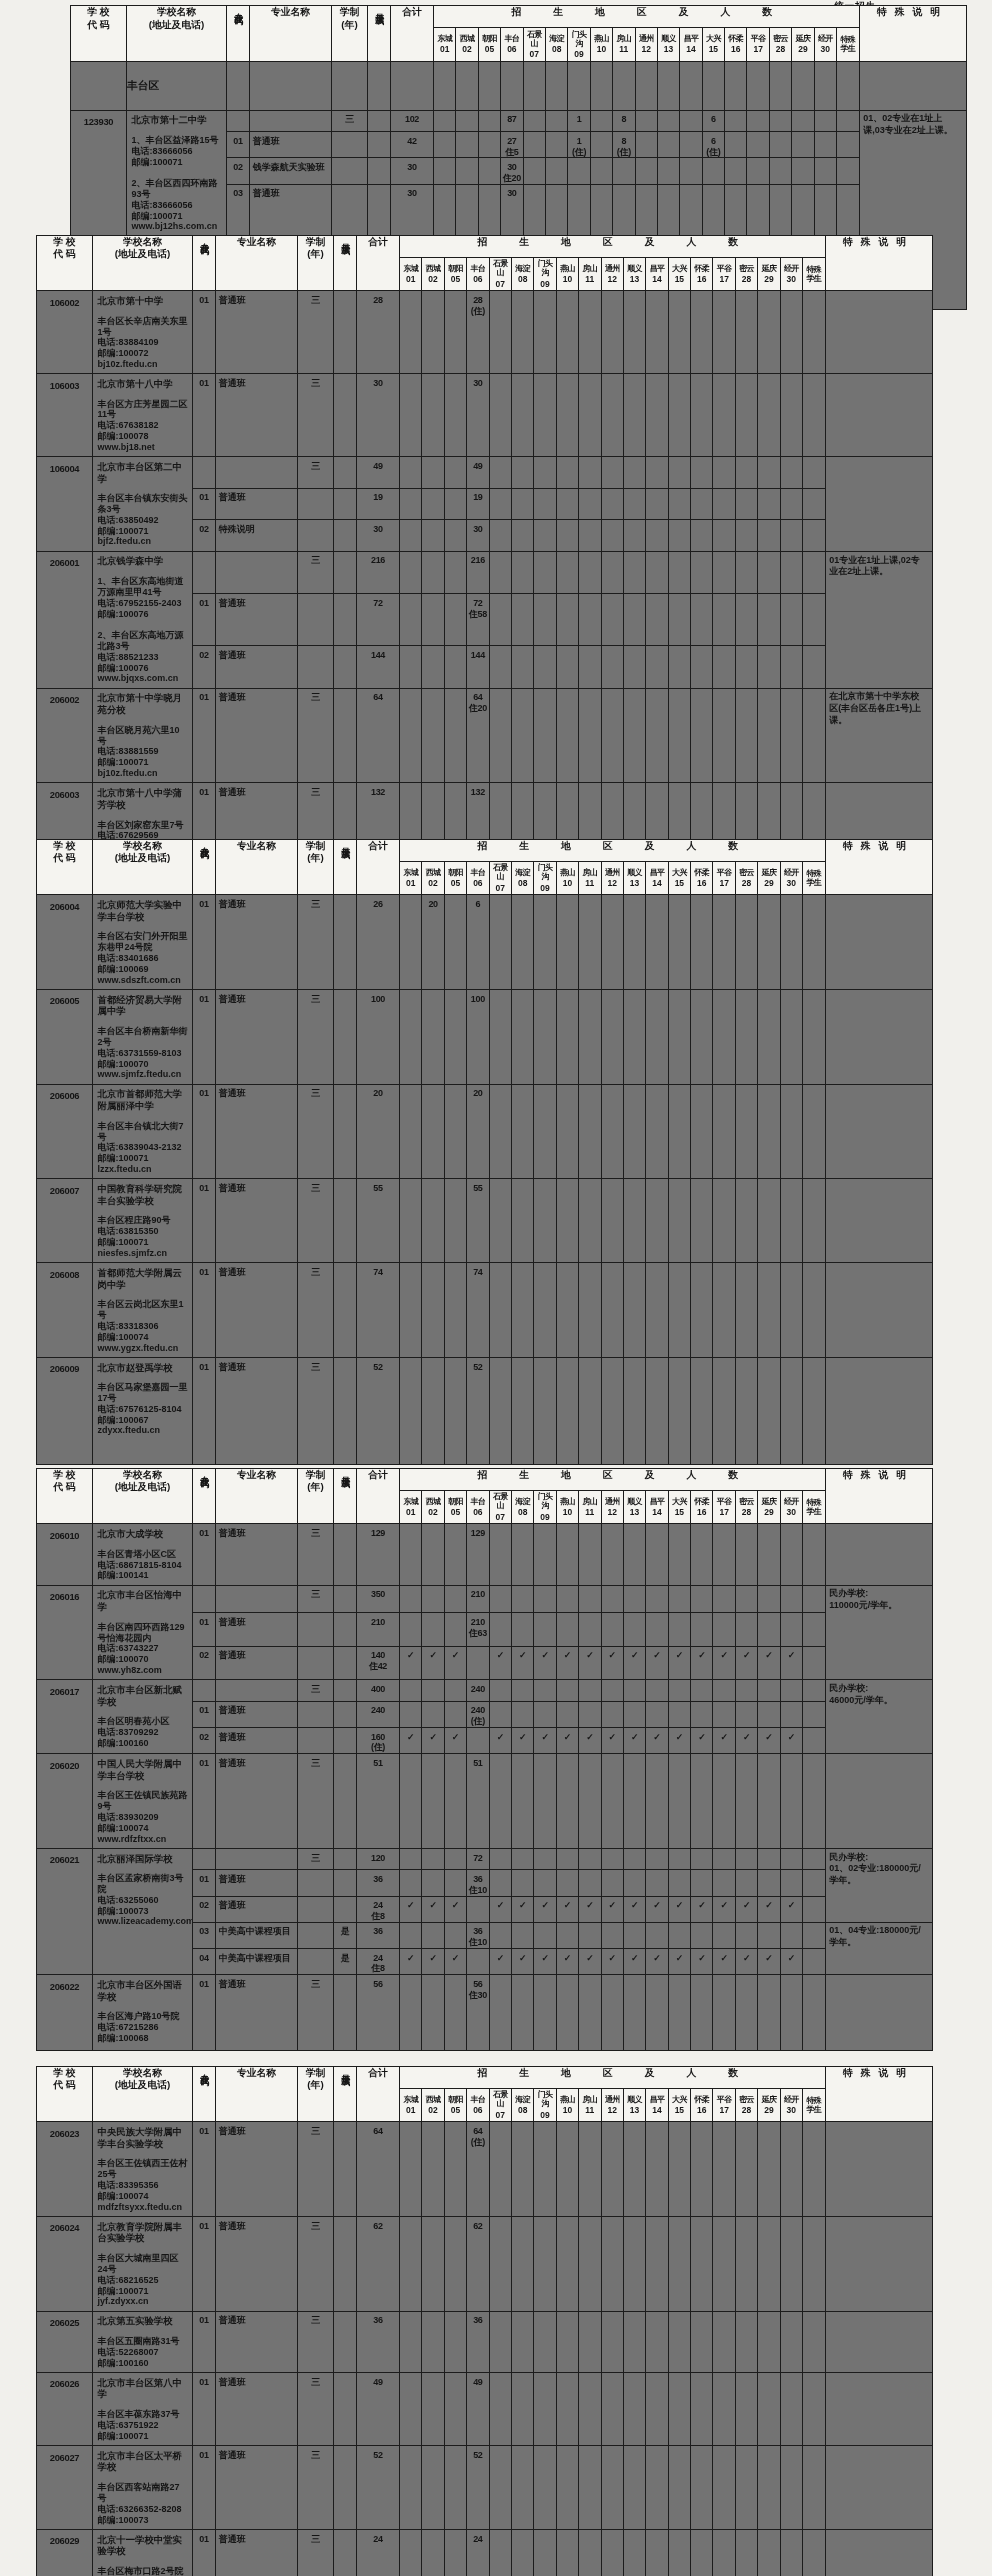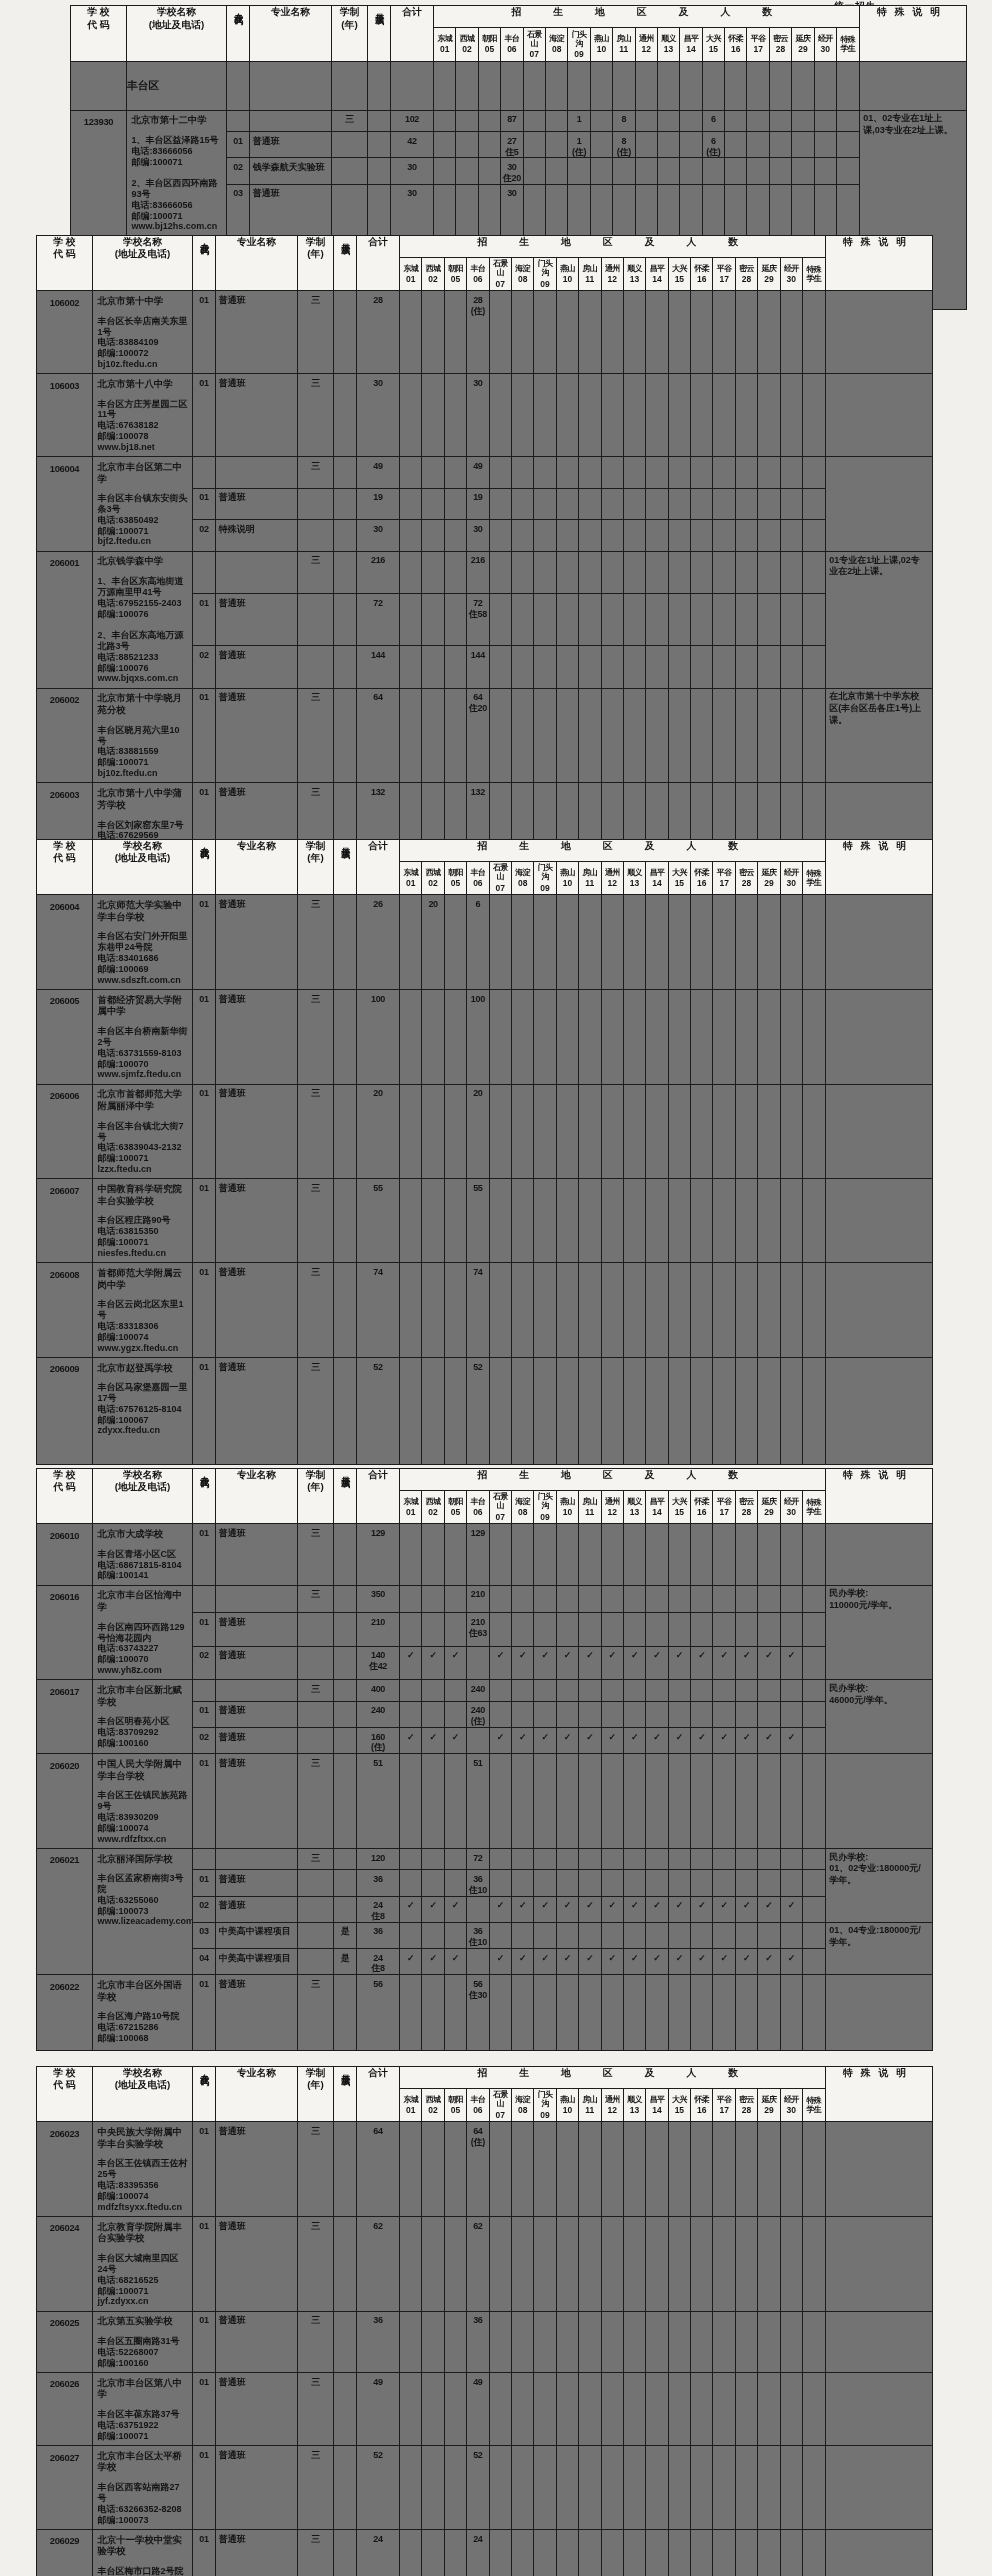--- a/index.html
+++ b/index.html
@@ -1018,21 +1018,21 @@
               <td class="num"></td>
               <td class="note pre" rowspan="1"></td>
             </tr>
             <tr class="srow">
               <td class="scode" rowspan="1">206007</td>
               <td class="sname" rowspan="1">
                 <div class="nm pre">中国教育科学研究院丰台实验学校</div>
                 <div class="addr pre">丰台区程庄路90号
 电话:63815350
 邮编:100071
-niesfes.ftedu.cn</div>
+niesfes.sjmfz.cn</div>
               </td>
               <td class="num">01</td>
               <td class="mname pre">普通班</td>
               <td class="num">三</td>
               <td class="num"></td>
               <td class="num">55</td>
               <td class="num"></td>
               <td class="num"></td>
               <td class="num"></td>
               <td class="num">55</td>

